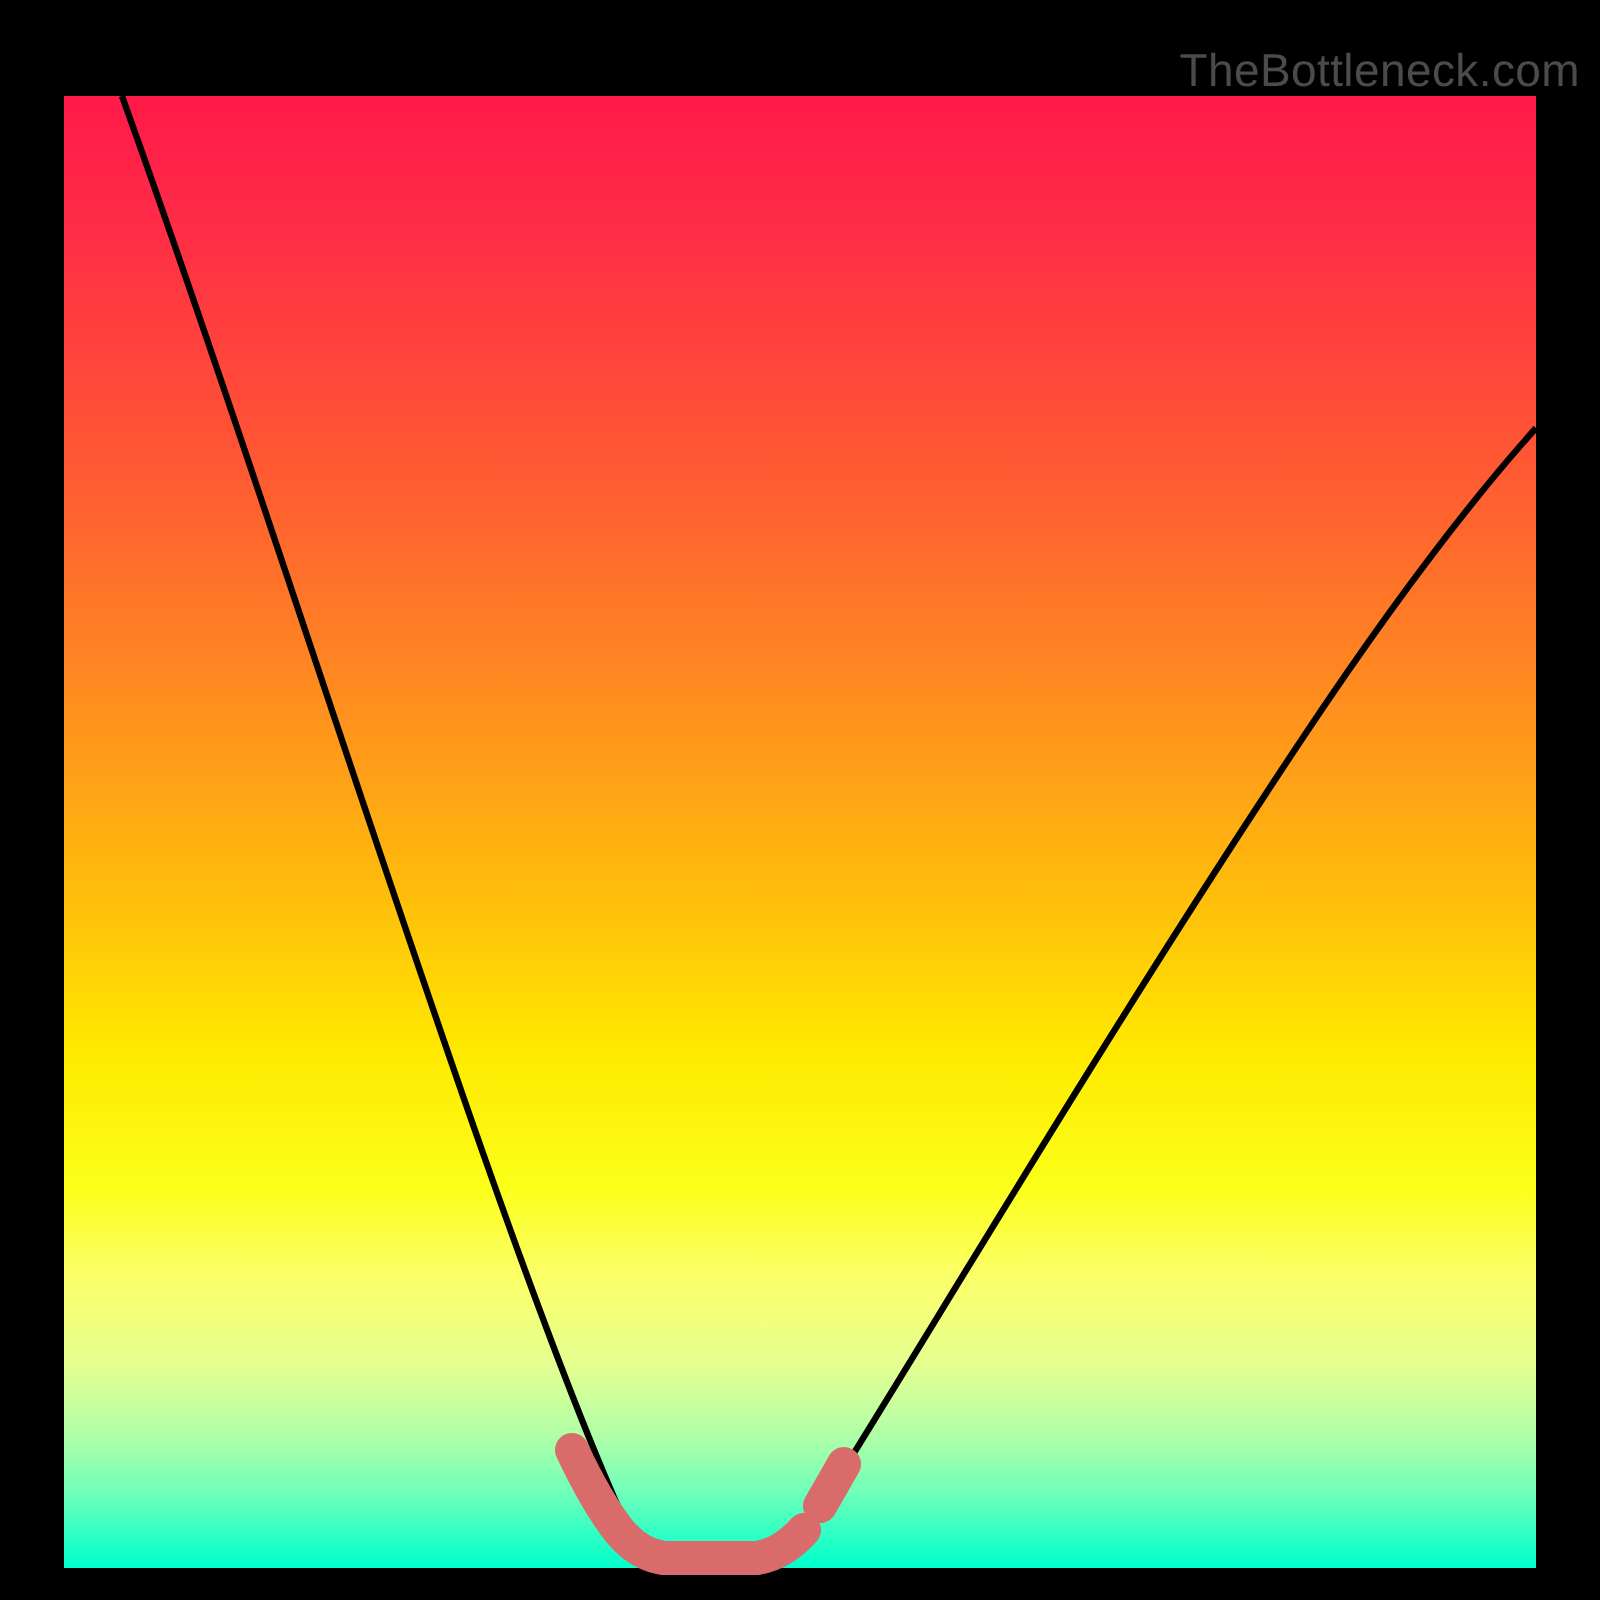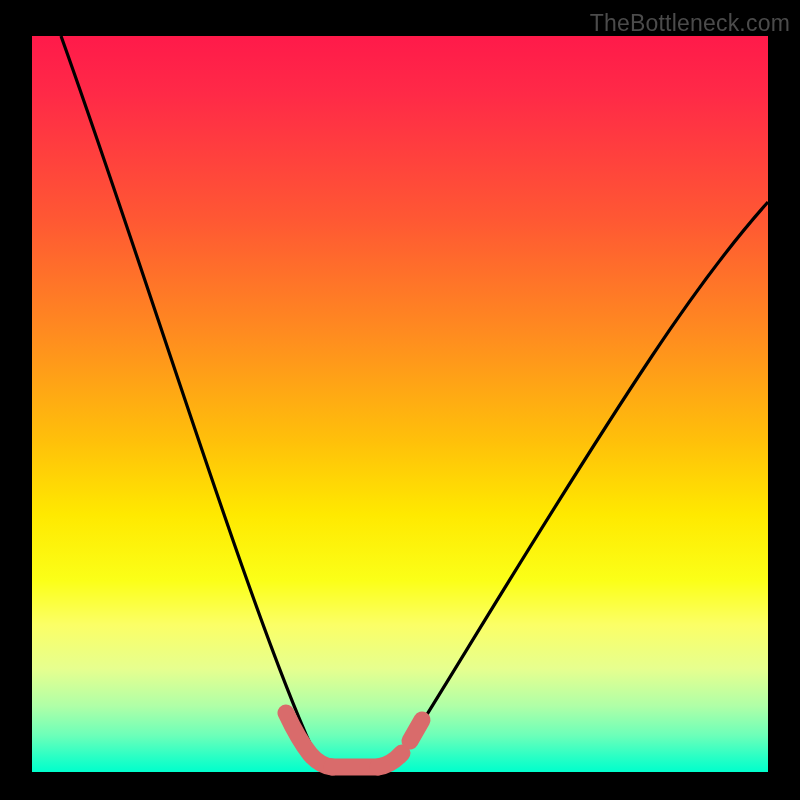--- a/index.html
+++ b/index.html
@@ -7,21 +7,21 @@
     padding: 0;
     width: 800px;
     height: 800px;
     overflow: hidden;
     background: #000;
     font-family: Arial, Helvetica, sans-serif;
   }
   .frame {
     position: absolute;
     left: 0;
-    top: 4px;
+    top: 16px;
     width: 800px;
     height: 744px;
     background: #000;
   }
   .plot-area {
     position: absolute;
     left: 32px;
     top: 32px;
     width: 736px;
     height: 736px;

